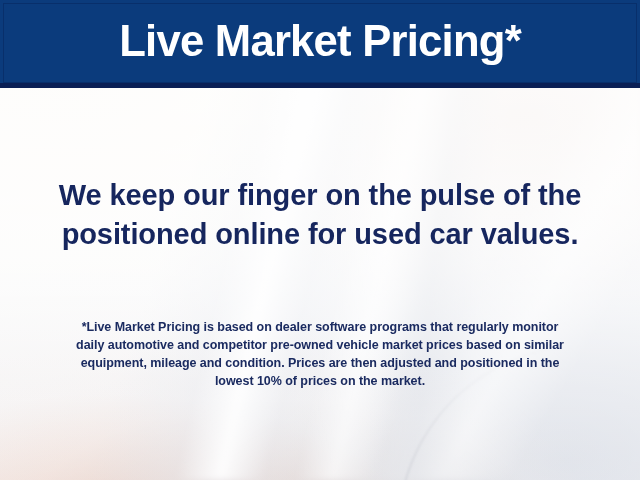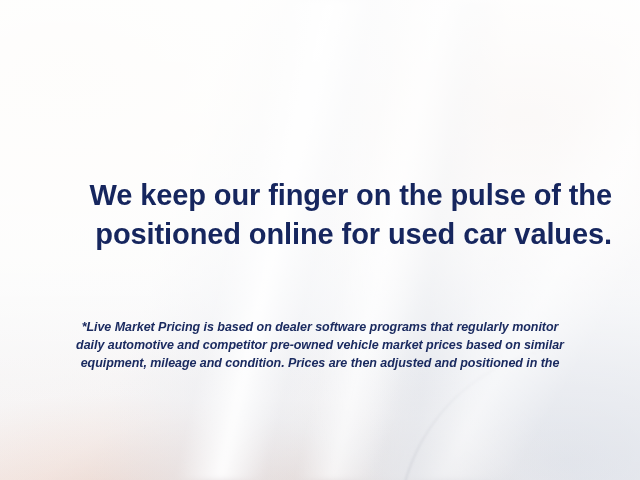--- a/index.html
+++ b/index.html
@@ -151,58 +151,61 @@
     color: #16265e;
     font-family: "Liberation Sans", sans-serif;
     font-weight: bold;
     font-size: 29px;
     line-height: 39px;
     letter-spacing: -0.1px;
   }
   #headline .hl-line {
     display: block;
     white-space: nowrap;
-    text-align: right;
   }
 
   
   #disclaimer {
     position: absolute;
     left: 24px;
     top: 318px;
     width: 592px;
     text-align: center;
     color: #1b2b60;
     font-family: "Liberation Sans", sans-serif;
     font-weight: bold;
     font-size: 12.5px;
     line-height: 18px;
     letter-spacing: -0.05px;
-    font-style: italic;
   }
   #disclaimer .dc-line {
     display: block;
     white-space: nowrap;
   }
 </style>
 </head>
 <body>
 
 <div id="promo-card">
 
   <div id="bg-photo"></div>
   <div id="bg-streaks"></div>
   <div id="bg-arc"></div>
   <div id="bg-veil"></div>
 
+  <div id="title-banner">
+    <div id="banner-bevel"></div>
+    <div id="banner-title">Live Market Pricing*</div>
+  </div>
 
   <div id="headline">
     <span class="hl-line">We keep our finger on the pulse of the</span>
     <span class="hl-line">positioned online for used car values.</span>
   </div>
 
   <div id="disclaimer">
     <span class="dc-line">*Live Market Pricing is based on dealer software programs that regularly monitor</span>
     <span class="dc-line">daily automotive and competitor pre-owned vehicle market prices based on similar</span>
     <span class="dc-line">equipment, mileage and condition. Prices are then adjusted and positioned in the</span>
+    <span class="dc-line">lowest 10% of prices on the market.</span>
   </div>
 
 </div>
 
 </body></html>

